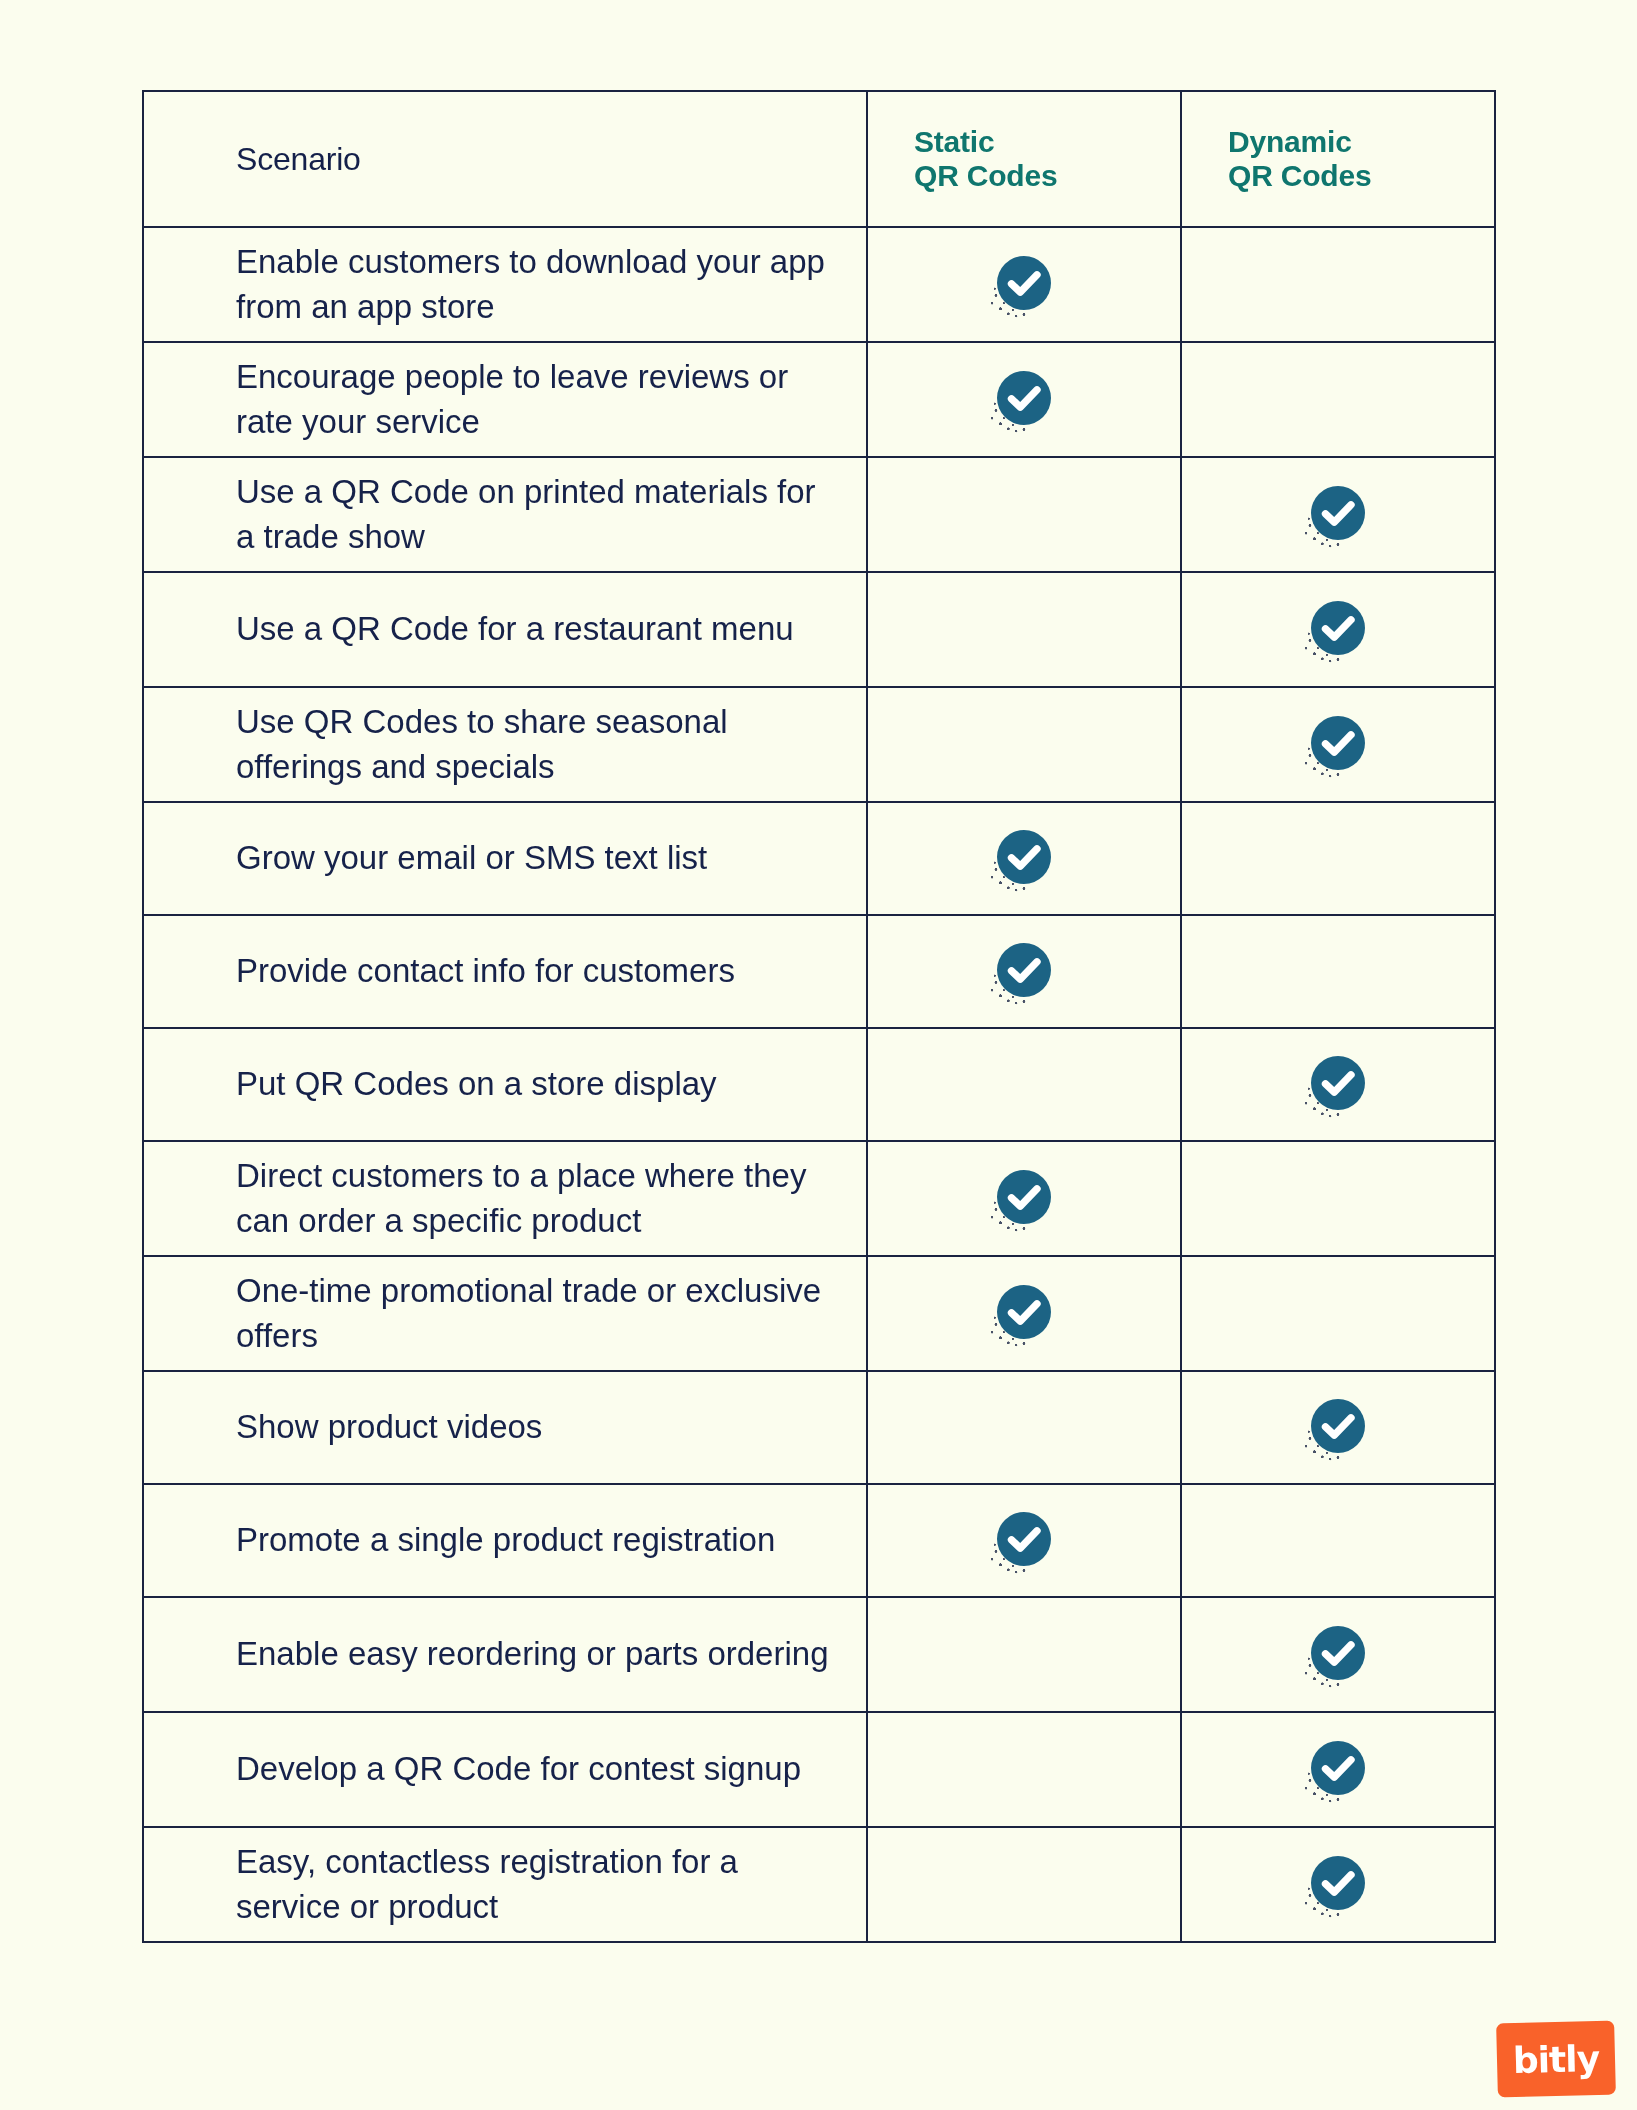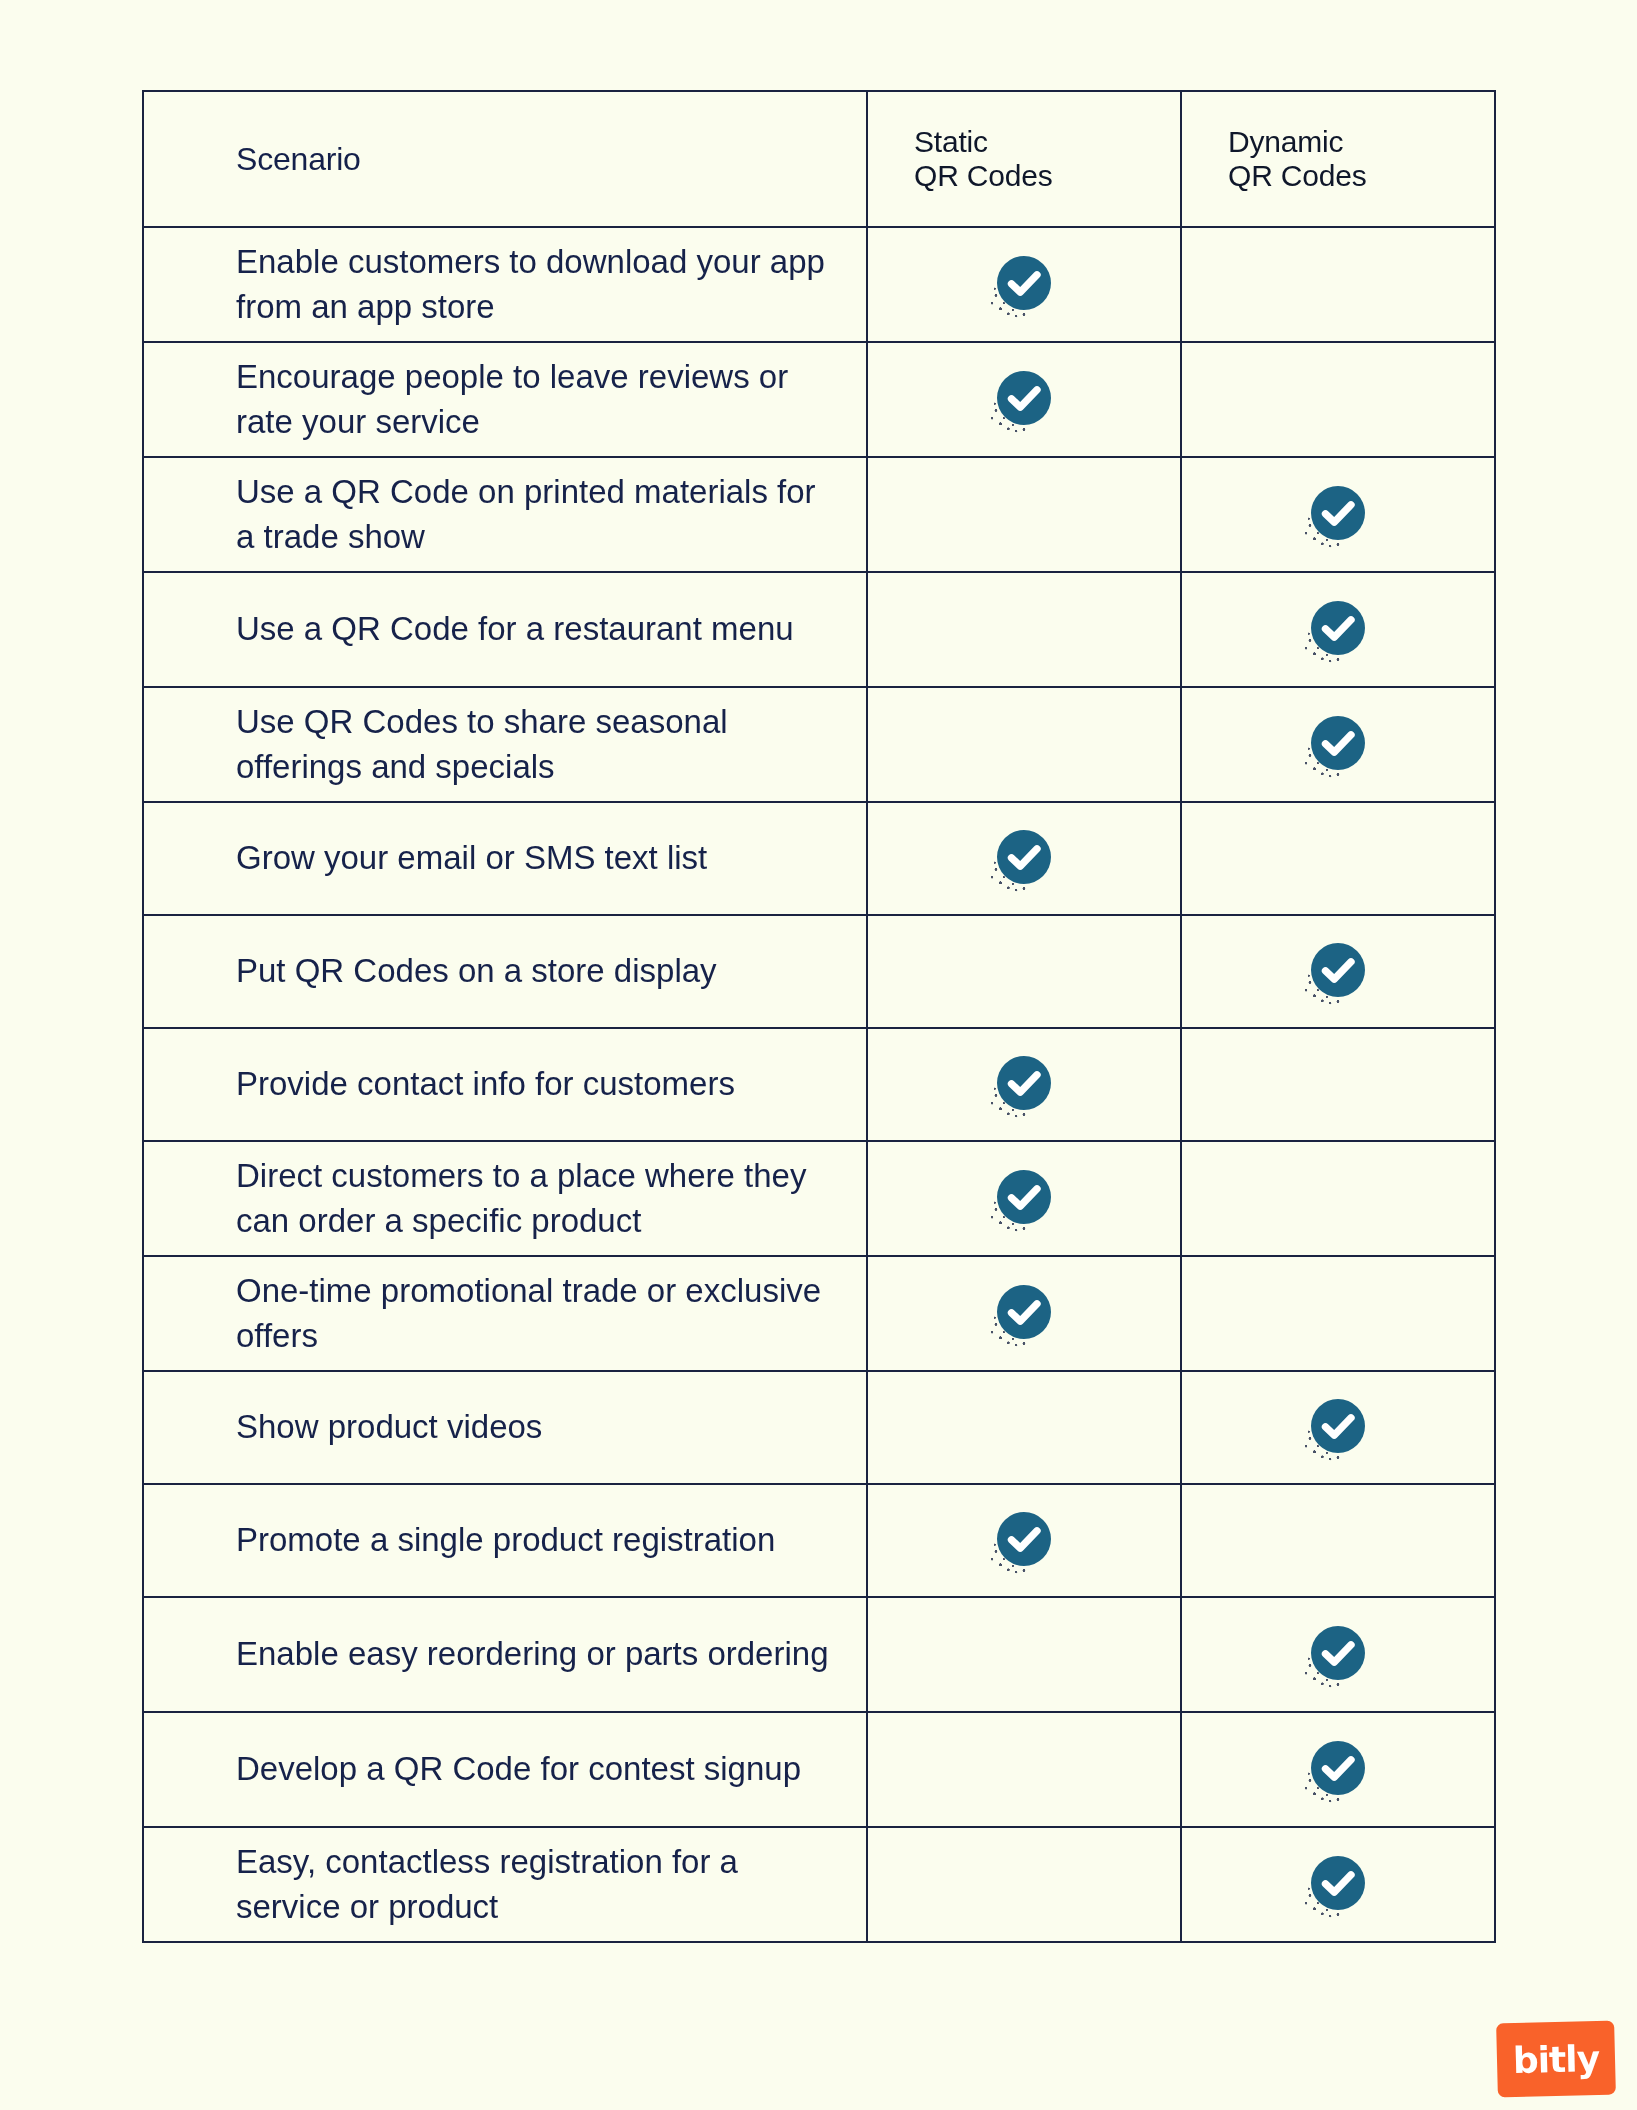--- a/index.html
+++ b/index.html
@@ -59,22 +59,22 @@
     font-weight: 400;
     color: #14204A;
     letter-spacing: -0.2px;
   }
   .hdr-col {
     text-align: left;
     padding-left: 46px !important;
   }
   .hdr-col .hdr-line {
     font-size: 30px;
-    font-weight: 400;
-    color: #0f172a;
+    font-weight: 700;
+    color: #0f766e;
     line-height: 1.13;
     letter-spacing: -0.2px;
     display: block;
   }
 
   
   tbody tr.row-2line td { height: 113px; }
   tbody tr.row-1line td { height: 111px; }
 
   .cell-scenario {
@@ -241,37 +241,37 @@
             <span class="scenario-text">Grow your email or SMS text list</span>
           </td>
           <td class="cell-mark"><span class="check-icon"><span class="speck"></span><svg viewBox="0 0 56 56" xmlns="http://www.w3.org/2000/svg">
                 <circle cx="28" cy="28" r="27" fill="#1C6384"></circle>
                 <path d="M15.5 28.8 L24.2 37.2 L41 19.8" fill="none" stroke="#FFFFFF" stroke-width="7.4" stroke-linecap="round" stroke-linejoin="round"></path>
               </svg></span></td>
           <td class="cell-mark"></td>
         </tr>
         <tr class="row-1line">
           <td class="cell-scenario">
+            <span class="scenario-text">Provide contact info for customers</span>
+          </td>
+          <td class="cell-mark"><span class="check-icon"><span class="speck"></span><svg viewBox="0 0 56 56" xmlns="http://www.w3.org/2000/svg">
+                <circle cx="28" cy="28" r="27" fill="#1C6384"></circle>
+                <path d="M15.5 28.8 L24.2 37.2 L41 19.8" fill="none" stroke="#FFFFFF" stroke-width="7.4" stroke-linecap="round" stroke-linejoin="round"></path>
+              </svg></span></td>
+          <td class="cell-mark"></td>
+        </tr>
+        <tr class="row-1line">
+          <td class="cell-scenario">
             <span class="scenario-text">Put QR Codes on a store display</span>
           </td>
           <td class="cell-mark"></td>
           <td class="cell-mark"><span class="check-icon"><span class="speck"></span><svg viewBox="0 0 56 56" xmlns="http://www.w3.org/2000/svg">
                 <circle cx="28" cy="28" r="27" fill="#1C6384"></circle>
                 <path d="M15.5 28.8 L24.2 37.2 L41 19.8" fill="none" stroke="#FFFFFF" stroke-width="7.4" stroke-linecap="round" stroke-linejoin="round"></path>
               </svg></span></td>
-        </tr>
-        <tr class="row-1line">
-          <td class="cell-scenario">
-            <span class="scenario-text">Provide contact info for customers</span>
-          </td>
-          <td class="cell-mark"><span class="check-icon"><span class="speck"></span><svg viewBox="0 0 56 56" xmlns="http://www.w3.org/2000/svg">
-                <circle cx="28" cy="28" r="27" fill="#1C6384"></circle>
-                <path d="M15.5 28.8 L24.2 37.2 L41 19.8" fill="none" stroke="#FFFFFF" stroke-width="7.4" stroke-linecap="round" stroke-linejoin="round"></path>
-              </svg></span></td>
-          <td class="cell-mark"></td>
         </tr>
         <tr class="row-2line">
           <td class="cell-scenario">
             <span class="scenario-text">Direct customers to a place where they can order a specific product</span>
           </td>
           <td class="cell-mark"><span class="check-icon"><span class="speck"></span><svg viewBox="0 0 56 56" xmlns="http://www.w3.org/2000/svg">
                 <circle cx="28" cy="28" r="27" fill="#1C6384"></circle>
                 <path d="M15.5 28.8 L24.2 37.2 L41 19.8" fill="none" stroke="#FFFFFF" stroke-width="7.4" stroke-linecap="round" stroke-linejoin="round"></path>
               </svg></span></td>
           <td class="cell-mark"></td>

